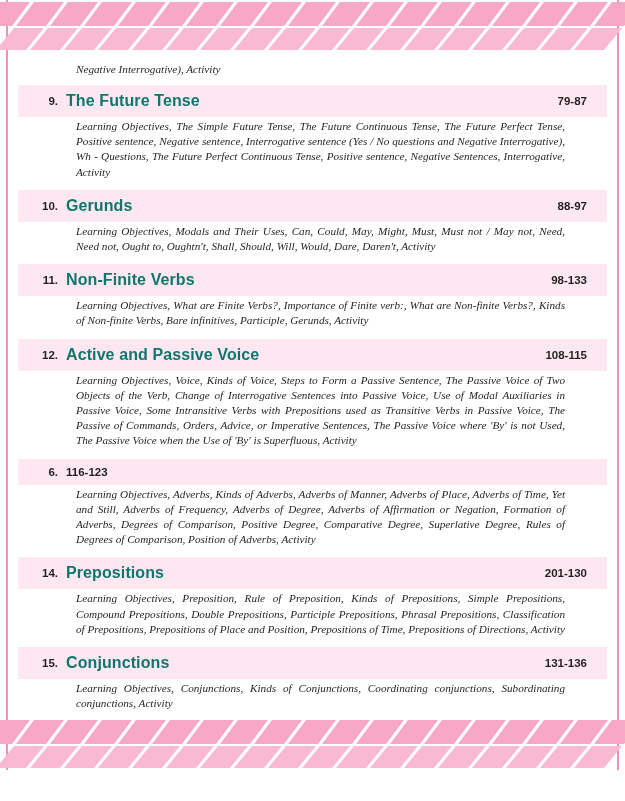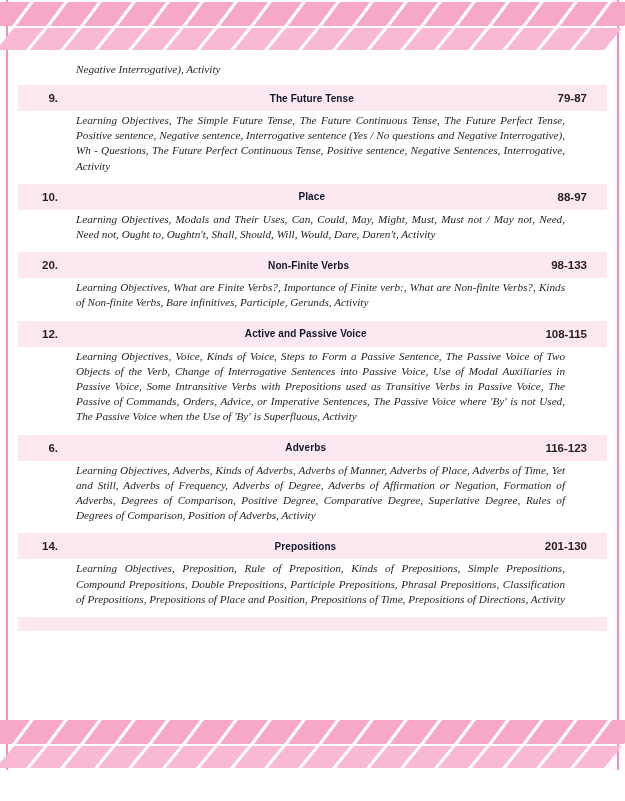--- a/index.html
+++ b/index.html
@@ -77,25 +77,24 @@
     flex: 0 0 30px;
     text-align: right;
     font-size: 11.5px;
     font-weight: bold;
     color: #231f20;
     padding-right: 8px;
     box-sizing: border-box;
   }
   .row-head .title {
     flex: 1 1 auto;
-    font-size: 10px;
+    font-size: 16px;
     font-weight: bold;
-    color: #0f172a;
+    color: #0f766e;
     letter-spacing: 0.1px;
-    text-align: center;
   }
   .row-head .pages {
     flex: 0 0 auto;
     font-size: 11.5px;
     font-weight: bold;
     color: #231f20;
     padding-right: 4px;
     text-align: right;
   }
 
@@ -173,62 +172,69 @@
         <span class="num">9.</span>
         <span class="title">The Future Tense</span>
         <span class="pages">79-87</span>
       </div>
       <div class="row-desc">Learning Objectives, The Simple Future Tense, The Future Continuous Tense, The Future Perfect Tense, Positive sentence, Negative sentence, Interrogative sentence (Yes / No questions and Negative Interrogative), Wh - Questions, The Future Perfect Continuous Tense, Positive sentence, Negative Sentences, Interrogative, Activity</div>
     </div>
 
     <div class="entry">
       <div class="row-head">
         <span class="num">10.</span>
-        <span class="title">Place</span>
+        <span class="title">Gerunds</span>
         <span class="pages">88-97</span>
       </div>
       <div class="row-desc">Learning Objectives, Modals and Their Uses, Can, Could, May, Might, Must, Must not / May not, Need, Need not, Ought to, Oughtn't, Shall, Should, Will, Would, Dare, Daren't, Activity</div>
     </div>
 
     <div class="entry">
       <div class="row-head">
-        <span class="num">20.</span>
+        <span class="num">11.</span>
         <span class="title">Non-Finite Verbs</span>
         <span class="pages">98-133</span>
       </div>
       <div class="row-desc">Learning Objectives, What are Finite Verbs?, Importance of Finite verb:, What are Non-finite Verbs?, Kinds of Non-finite Verbs, Bare infinitives, Participle, Gerunds, Activity</div>
     </div>
 
     <div class="entry">
       <div class="row-head">
         <span class="num">12.</span>
         <span class="title">Active and Passive Voice</span>
         <span class="pages">108-115</span>
       </div>
       <div class="row-desc">Learning Objectives, Voice, Kinds of Voice, Steps to Form a Passive Sentence, The Passive Voice of Two Objects of the Verb, Change of Interrogative Sentences into Passive Voice, Use of Modal Auxiliaries in Passive Voice, Some Intransitive Verbs with Prepositions used as Transitive Verbs in Passive Voice, The Passive of Commands, Orders, Advice, or Imperative Sentences, The Passive Voice where 'By' is not Used, The Passive Voice when the Use of 'By' is Superfluous, Activity</div>
     </div>
 
     <div class="entry">
       <div class="row-head">
         <span class="num">6.</span>
-        <span class="title">Adverbs</span>
         <span class="pages">116-123</span>
       </div>
       <div class="row-desc">Learning Objectives, Adverbs, Kinds of Adverbs, Adverbs of Manner, Adverbs of Place, Adverbs of Time, Yet and Still, Adverbs of Frequency, Adverbs of Degree, Adverbs of Affirmation or Negation, Formation of Adverbs, Degrees of Comparison, Positive Degree, Comparative Degree, Superlative Degree, Rules of Degrees of Comparison, Position of Adverbs, Activity</div>
     </div>
 
     <div class="entry">
       <div class="row-head">
         <span class="num">14.</span>
         <span class="title">Prepositions</span>
         <span class="pages">201-130</span>
       </div>
       <div class="row-desc">Learning Objectives, Preposition, Rule of Preposition, Kinds of Prepositions, Simple Prepositions, Compound Prepositions, Double Prepositions, Participle Prepositions, Phrasal Prepositions, Classification of Prepositions, Prepositions of Place and Position, Prepositions of Time, Prepositions of Directions, Activity</div>
     </div>
 
+    <div class="entry">
+      <div class="row-head">
+        <span class="num">15.</span>
+        <span class="title">Conjunctions</span>
+        <span class="pages">131-136</span>
+      </div>
+      <div class="row-desc">Learning Objectives, Conjunctions, Kinds of Conjunctions, Coordinating conjunctions, Subordinating conjunctions, Activity</div>
+    </div>
 
     <div class="entry">
       <div class="row-head">
         
         
         
       </div>
 
     </div>
 

